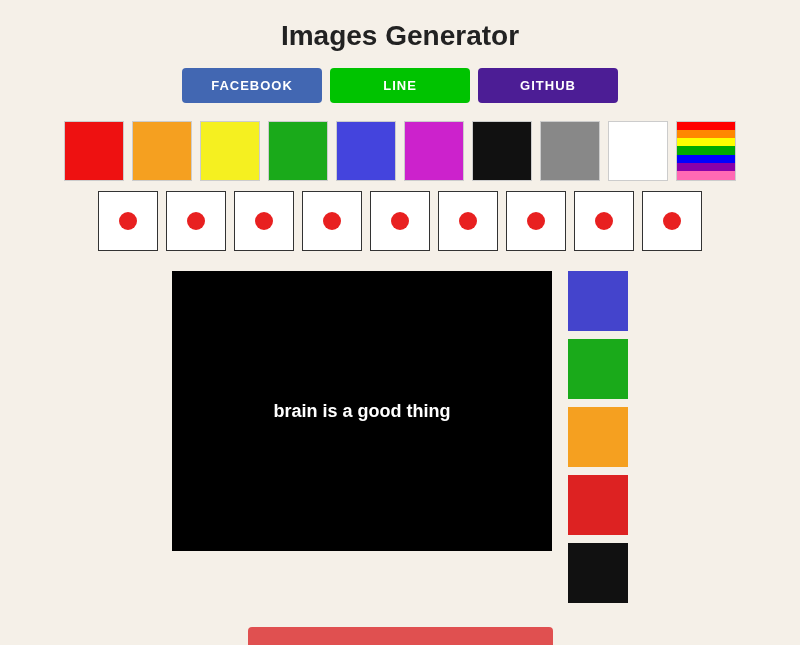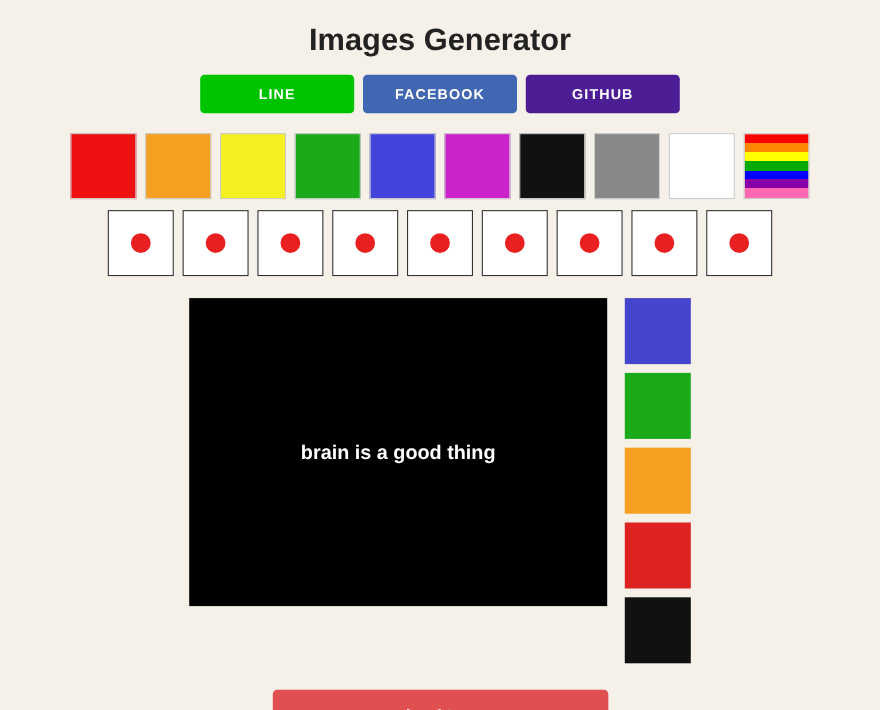--- a/index.html
+++ b/index.html
@@ -140,22 +140,22 @@
       cursor: pointer;
       border-radius: 4px;
     }
   </style>
 </head>
 <body>
 
 <h1>Images Generator</h1>
 
 <div class="platform-buttons">
+  <button class="platform-btn btn-facebook">FACEBOOK</button>
   <button class="platform-btn btn-line">LINE</button>
-  <button class="platform-btn btn-facebook">FACEBOOK</button>
   <button class="platform-btn btn-github">GITHUB</button>
 </div>
 
 <div class="color-swatches">
   <div class="swatch" style="background-color:#ee1111;"></div>
   <div class="swatch" style="background-color:#f5a020;"></div>
   <div class="swatch" style="background-color:#f5f020;"></div>
   <div class="swatch" style="background-color:#1aaa1a;"></div>
   <div class="swatch" style="background-color:#4444dd;"></div>
   <div class="swatch" style="background-color:#cc22cc;"></div>

